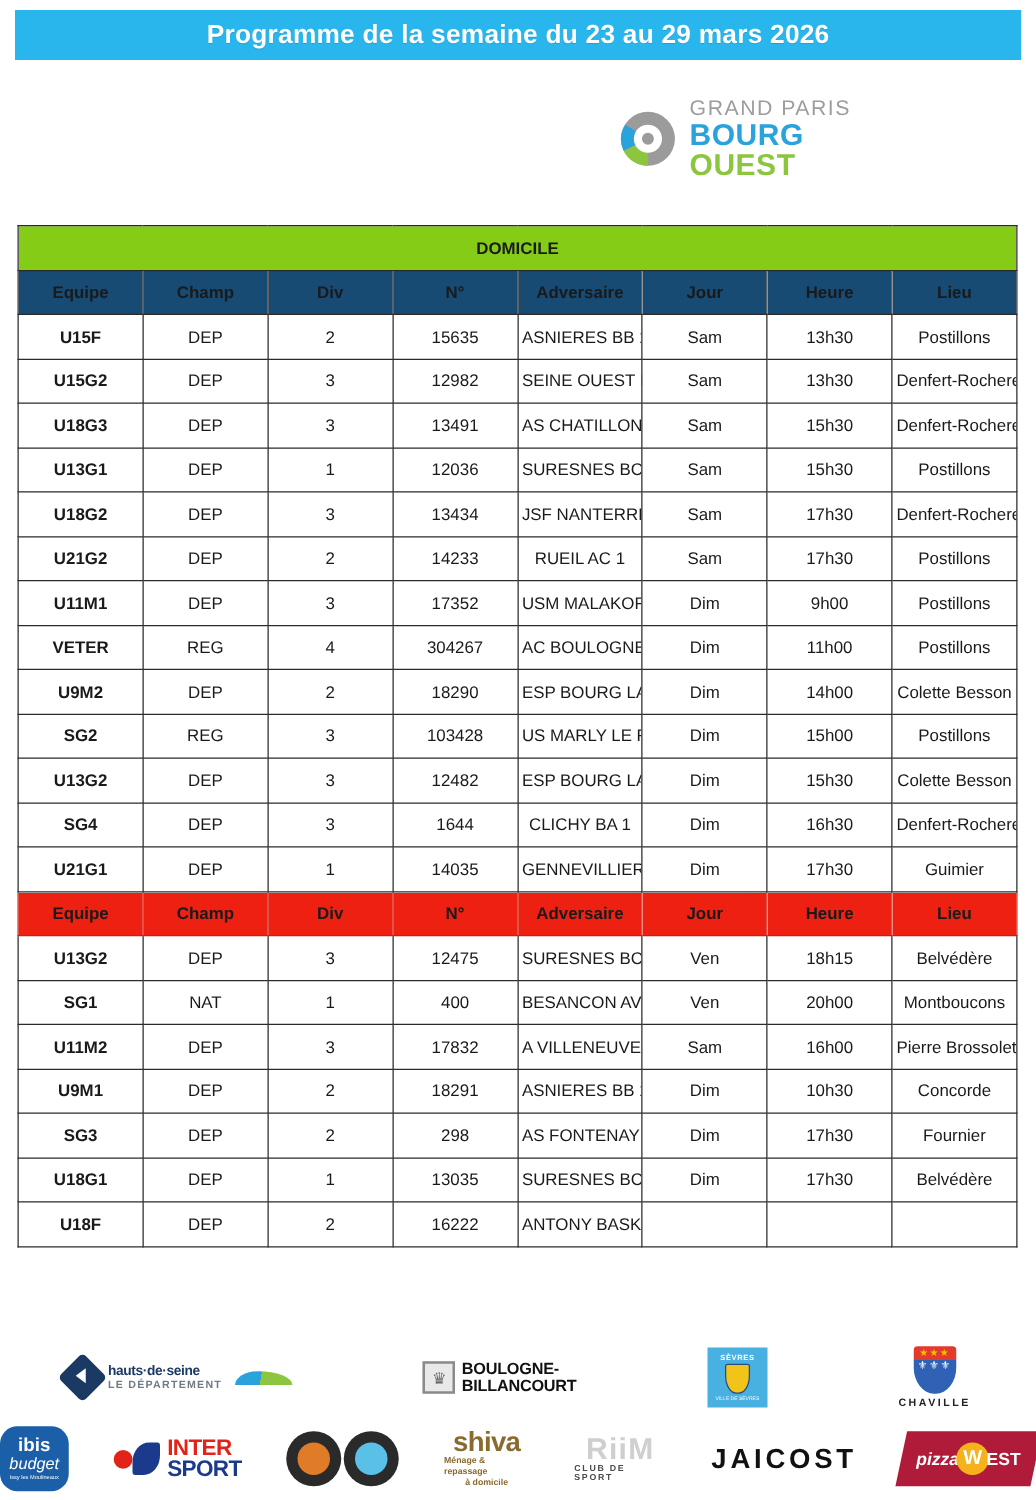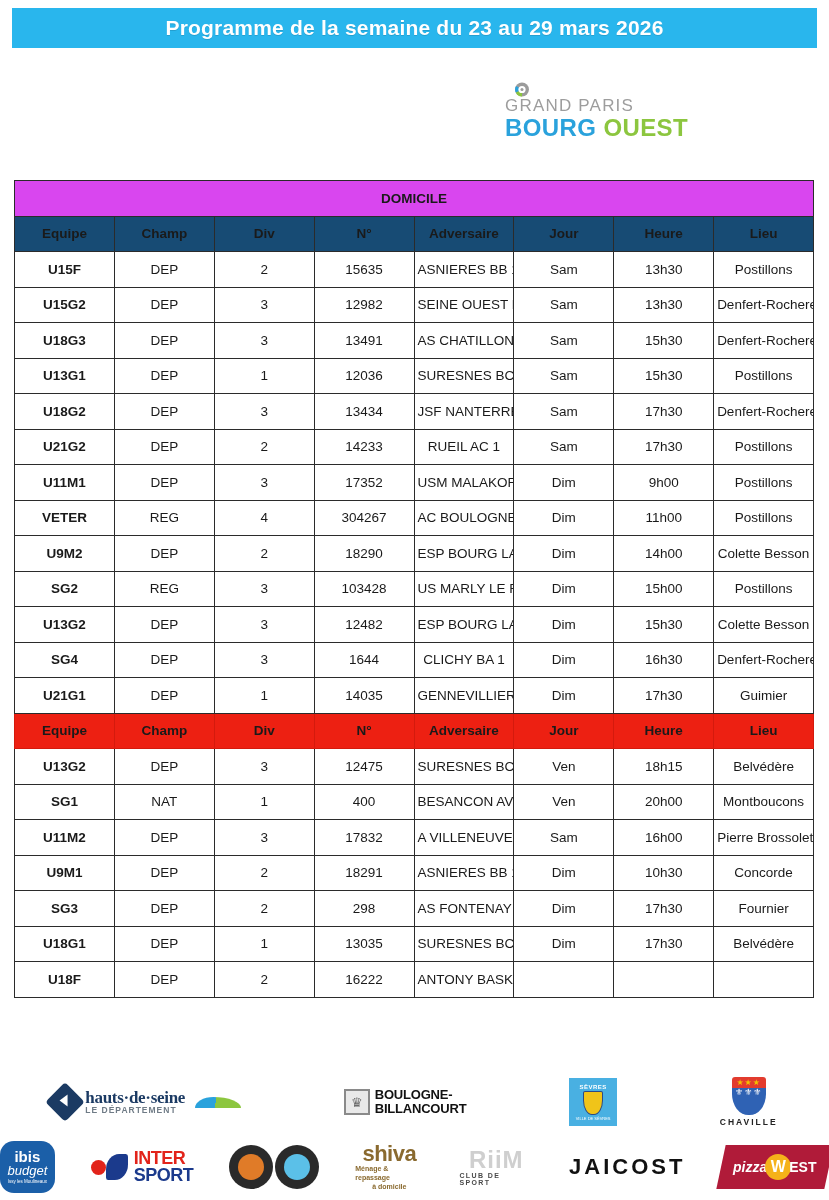--- a/index.html
+++ b/index.html
@@ -22,38 +22,38 @@
     color:#ffffff; font-size:21px; font-weight:bold; letter-spacing:.2px;
     white-space:nowrap; text-shadow:0 1px 0 rgba(0,0,0,.12);
   }
 
   
   .logos-row{
     position:absolute; left:0; top:56px; width:829px; height:112px;
   }
   .club-logo{ position:absolute; left:55px; top:4px; width:105px; height:104px; }
   .gpso-logo{ position:absolute; left:495px; top:26px; width:215px; height:58px;
-              display:flex; align-items:flex-start;flex-direction:column; }
+              display:flex; align-items:center; }
   .gpso-text{ margin-left:10px; line-height:1; }
   .gpso-l1{ font-size:17px; letter-spacing:1.2px; color:#9d9d9d; font-weight:400;}
   .gpso-l2{ font-size:24px; font-weight:bold; letter-spacing:.4px; margin-top:2px;}
   .gpso-l2 .a{ color:#2aa2dc; } .gpso-l2 .b{ color:#8cc63f; }
 
   
   .sheet{ position:absolute; left:14px; top:180px; width:800px; }
   table.sched{ border-collapse:collapse; width:800px; table-layout:fixed; }
   table.sched td, table.sched th{
     border:1px solid #2b2b2b;
     height:35.5px; padding:0 3px;
     text-align:center; vertical-align:middle;
     font-size:13.5px; color:#1a1a1a;
     overflow:hidden; white-space:nowrap;
   }
   .banner-cell{
-    background:#d946ef; color:#fff; font-size:21px; font-weight:bold;
+    background:#84cc16; color:#fff; font-size:21px; font-weight:bold;
     height:36px; border:1px solid #174b74;
   }
   .banner-cell.red{ background:#ed2012; border-color:#ed2012; }
   .hdr th{
     background:#174b74; color:#ffffff; font-weight:bold; font-size:14px;
     height:31px; border:1px solid #1a3f61;
   }
   .hdr.red th{ background:#ed2012; border-color:#d41a0d; }
   .c-equipe{ width:90px; font-weight:bold; }
   .c-champ { width:68px; }
@@ -75,21 +75,21 @@
 
   
   .hds{ gap:6px; }
   .hds .diamond{ width:28px; height:28px; background:#1b3a63; transform:rotate(45deg);
                  border-radius:4px; position:relative; }
   .hds .diamond:after{ content:""; position:absolute; left:8px; top:8px;
                  width:0;height:0; border-top:6px solid transparent;
                  border-bottom:6px solid transparent; border-right:8px solid #fff;
                  transform:rotate(-45deg); }
   .hds .txt{ line-height:1.05; }
-  .hds .t1{ font-size:17px; font-weight:bold; color:#1b3a63; letter-spacing:-.3px;font-family:Liberation Serif, serif;}
+  .hds .t1{ font-size:11px; font-weight:bold; color:#1b3a63; letter-spacing:-.3px;}
   .hds .t2{ font-size:8.5px; font-weight:bold; color:#6f7b86; letter-spacing:1px;}
   .hds .hill{ width:46px;height:11px; background:
         linear-gradient(100deg,#2aa2dc 0 45%, #8cc63f 45% 100%);
         border-radius:40% 60% 0 0 / 100% 100% 0 0; margin-left:4px; }
 
   
   .bb{ gap:5px; }
   .bb .crest{ width:26px;height:26px;border:2px solid #8a8a8a;background:#e9e9e9;
               display:flex;align-items:center;justify-content:center;font-size:13px;color:#6b6b6b;}
   .bb .txt{ font-size:13px; font-weight:bold; color:#111; line-height:1.05; letter-spacing:-.2px;}

